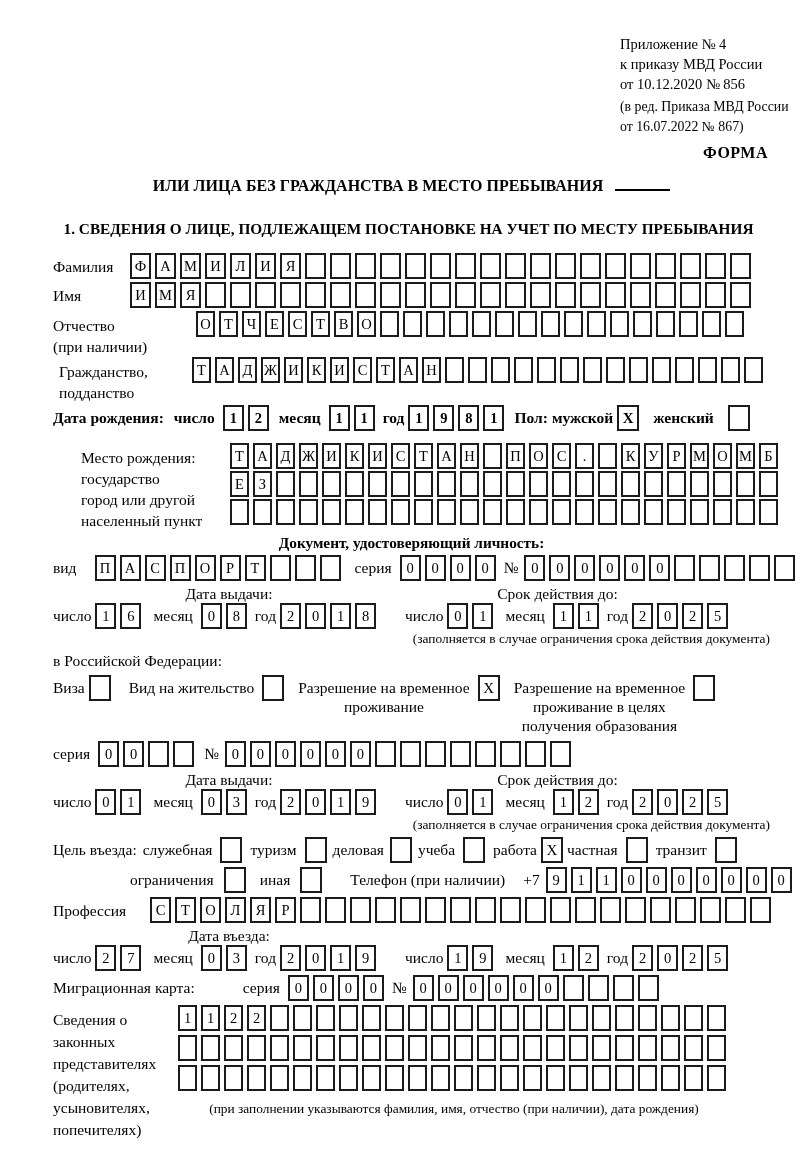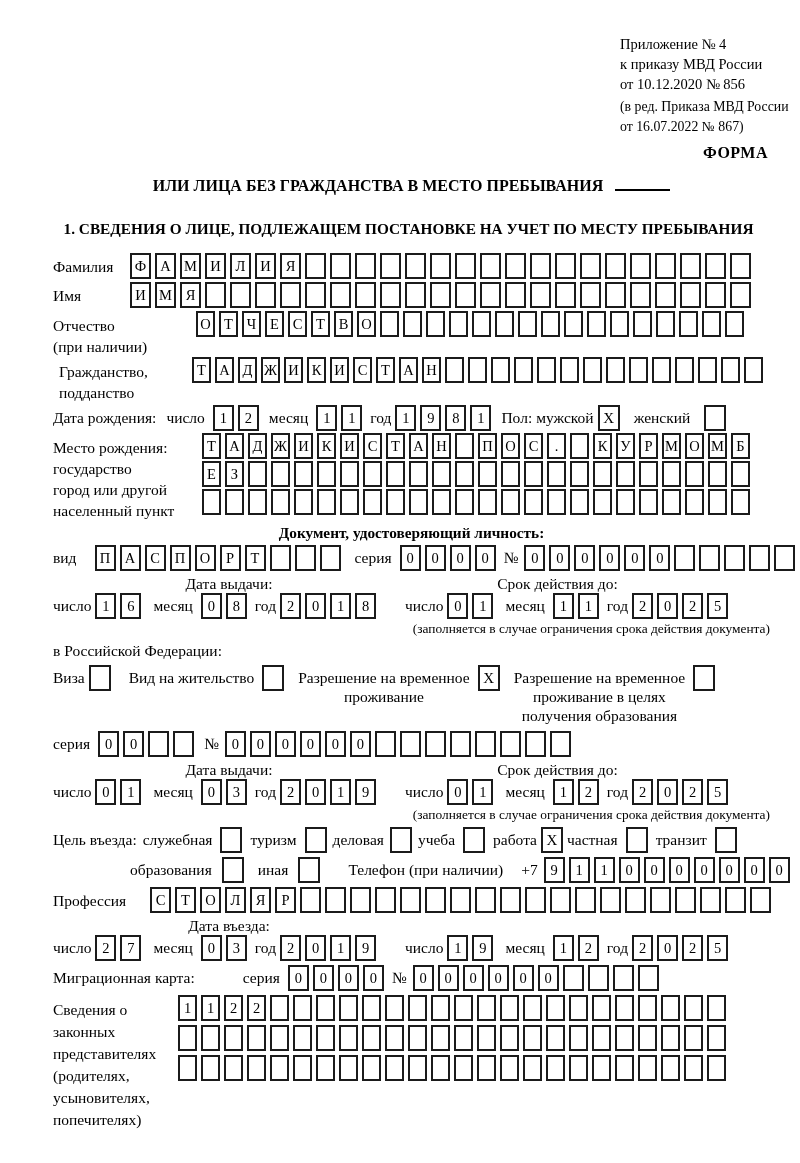--- a/index.html
+++ b/index.html
@@ -19,21 +19,21 @@
 
   .sec-heading{margin-top:22px;margin-left:-16px;margin-right:-10px;text-align:center;
                font-weight:bold;font-size:15.3px;line-height:20px;}
 
   .form-body{margin-top:14px;}
 
   
   .row{display:flex;align-items:flex-start;margin-bottom:3px;}
   .lbl{flex:0 0 auto;font-size:15.5px;line-height:19px;padding-top:4px;}
   .w77{width:77px;}.w97{width:97px;}.w125{width:125px;}.w133{width:133px;}
-  .w143{width:143px;}.w149{width:149px;}
+  .w143{width:143px;}.w149{width:149px;margin-left:28px;}
   .lbl.tall{line-height:21px;}
 
   .cells{display:flex;flex-wrap:nowrap;}
   .cell{box-sizing:border-box;flex:0 0 21px;width:21px;height:26px;border:2px solid #1b1b1b;
         margin-right:4px;display:inline-flex;align-items:center;justify-content:center;
         font-size:14.5px;line-height:1;background:#fff;}
   .cells.sm .cell{flex-basis:19px;width:19px;}
 
   .chk{box-sizing:border-box;width:22px;height:26px;border:2px solid #1b1b1b;
        display:inline-flex;align-items:center;justify-content:center;font-size:15px;
@@ -52,21 +52,21 @@
   
   .caps{display:flex;font-size:15.5px;line-height:18px;}
   .capL{width:352px;text-align:center;}
   .capR{flex:1;text-align:center;padding-right:60px;}
   .drow{display:flex;align-items:center;margin-bottom:2px;}
   .dgL{width:352px;display:flex;align-items:center;font-size:15.5px;}
   .dgR{display:flex;align-items:center;font-size:15.5px;}
   .note{font-size:13.4px;text-align:right;line-height:16px;margin-bottom:4px;}
 
   .plain{font-size:15.5px;line-height:20px;}
-  .mb4{margin-bottom:4px;}.mb6{margin-bottom:2px;}
+  .mb4{margin-bottom:4px;}.mb6{margin-bottom:12px;font-weight:bold;}
 
   
   .opts{display:flex;align-items:flex-start;font-size:15.5px;margin-bottom:6px;}
   .opt{display:flex;align-items:flex-start;}
   .opt .ol{line-height:19px;padding-top:3px;}
   .opt .ol.ctr{text-align:center;}
   .opt .chk{margin-left:8px;}
 
   .reps-note{font-size:13.4px;text-align:center;margin-top:8px;line-height:16px;}
 </style>
@@ -537,21 +537,21 @@
       <span class="chk ml8"></span>
       <span class="t ml8">работа</span>
       <span class="chk ml4">X</span>
       <span class="t ml4">частная</span>
       <span class="chk ml8"></span>
       <span class="t ml8">транзит</span>
       <span class="chk ml8"></span>
     </div>
 
     <div class="irow mb4" style="padding-left:77px;">
-      <span class="t">образования</span>
+      <span class="t">ограничения</span>
       <span class="chk ml10"></span>
       <span class="t ml14">иная</span>
       <span class="chk ml10"></span>
       <span class="t ml18" style="margin-left:28px;">Телефон (при наличии)</span>
       <span class="t ml18">+7</span>
       <span class="cells ml6">
           <span class="cell">9</span>
           <span class="cell">1</span>
           <span class="cell">1</span>
           <span class="cell">0</span>
@@ -744,17 +744,18 @@
             <span class="cell"></span>
             <span class="cell"></span>
             <span class="cell"></span>
             <span class="cell"></span>
             <span class="cell"></span>
             <span class="cell"></span>
             <span class="cell"></span>
             <span class="cell"></span>
             <span class="cell"></span>
           </div>
+        <div class="reps-note">(при заполнении указываются фамилия, имя, отчество (при наличии), дата рождения)</div>
       </div>
     </div>
 
   </div>
 </div>
 
 </body></html>

